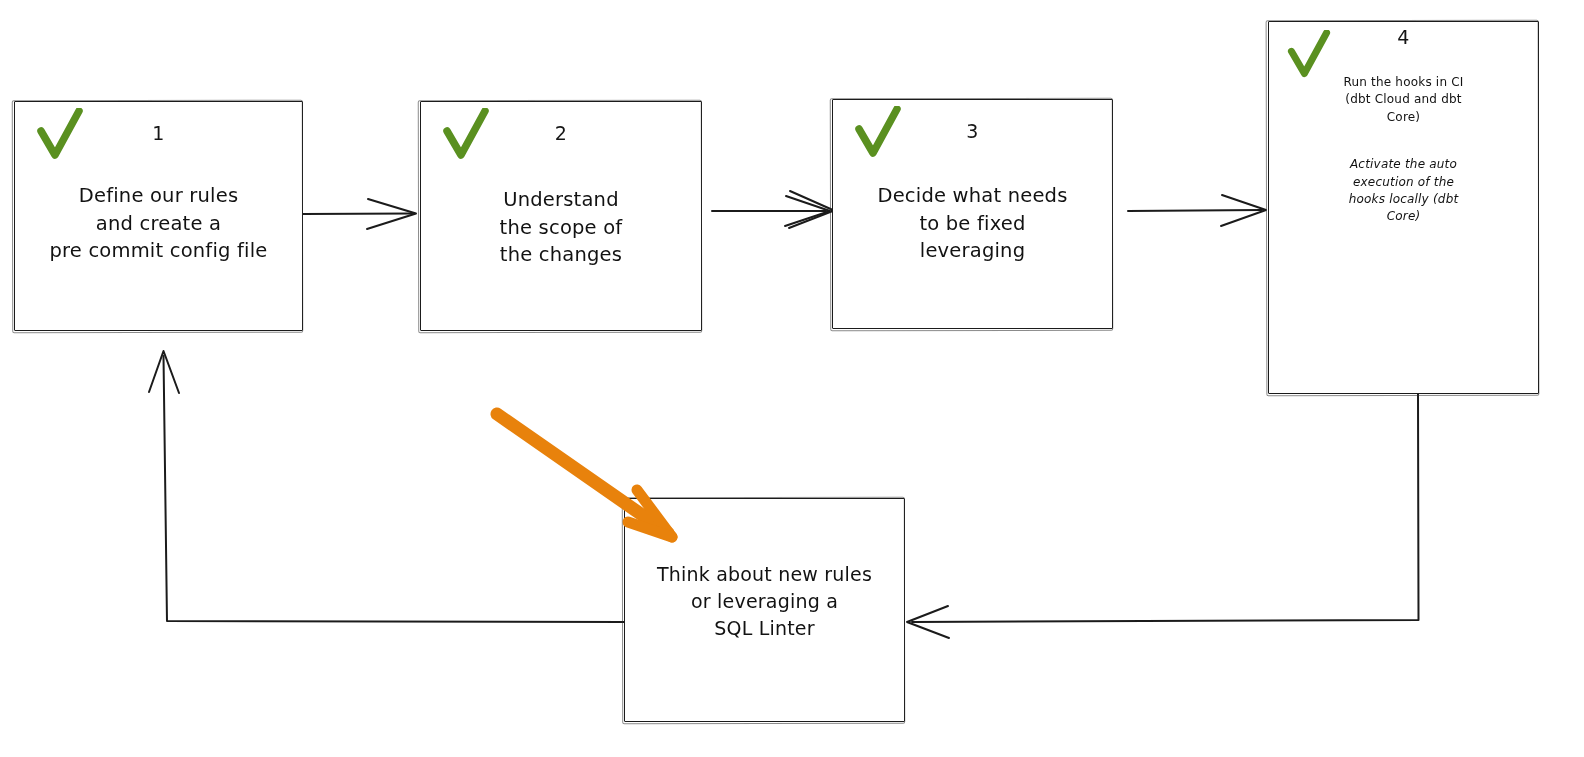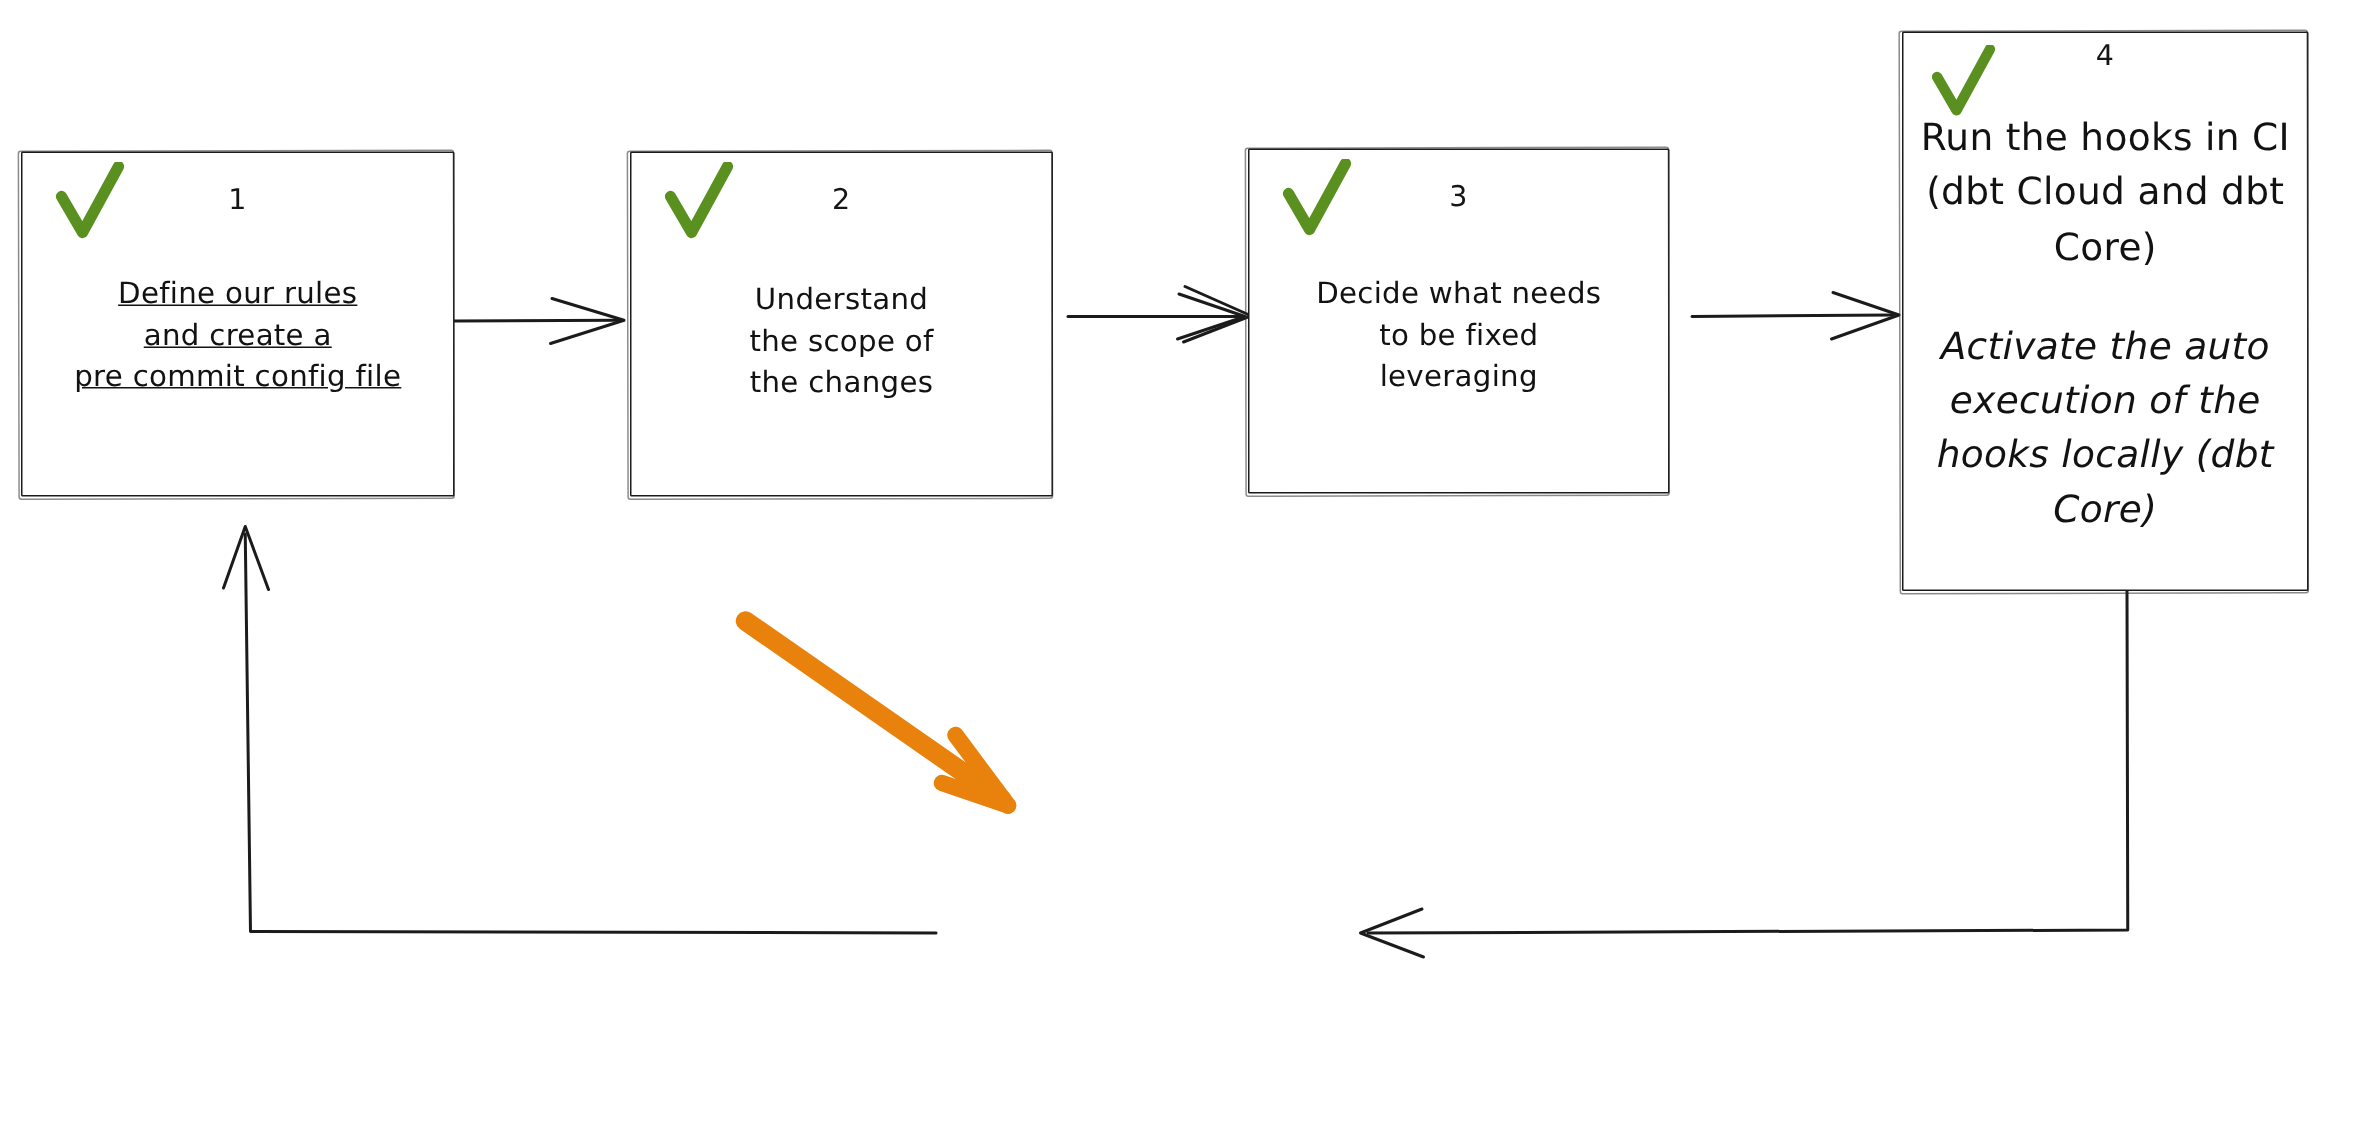--- a/index.html
+++ b/index.html
@@ -79,27 +79,27 @@
     letter-spacing: .2px;
     white-space: pre-line;
   }
   
   #node-1 { left: 14px;   top: 101px; width: 289px; height: 230px; }
   #node-2 { left: 420px;  top: 101px; width: 282px; height: 230px; }
   #node-3 { left: 832px;  top: 99px;  width: 281px; height: 230px; }
   #node-4 { left: 1268px; top: 21px;  width: 271px; height: 373px; }
   #node-5 { left: 624px;  top: 498px; width: 281px; height: 224px; }
 
-  #node-1 .node-body { padding-top: 16px; text-decoration: underline; }
+  #node-1 .node-body { padding-top: 16px; }
   #node-2 .node-body { padding-top: 20px; }
   #node-3 .node-body { padding-top: 18px; }
   #node-4 .node-header { height: 52px; }
   #node-4 .check-icon { left: 18px; top: 8px; width: 44px; height: 50px; }
   #node-4 .node-number { top: 4px; }
-  #node-4 .node-body { font-size: 25px; line-height: 1.45; }
+  #node-4 .node-body { font-size: 12px; line-height: 1.45; }
   #node-4 .node-body.seg-mid { padding-top: 30px; }
   #node-4 .node-body.seg-last { padding-top: 30px; font-style: italic; }
   #node-5 .node-body { padding-top: 62px; font-size: 19px; }
 
   
   #wires {
     position: absolute;
     left: 0;
     top: 0;
     width: 1584px;
@@ -198,20 +198,25 @@
     </div>
     <div class="node-body seg-first">Run the hooks in CI
 (dbt Cloud and dbt
 Core)</div>
     <div class="node-body seg-last">Activate the auto
 execution of the
 hooks locally (dbt
 Core)</div>
   </div>
 
+  <div class="node" id="node-5">
+    <div class="node-body">Think about new rules
+or leveraging a
+SQL Linter</div>
+  </div>
 
   <svg id="overlay-arrow" viewBox="0 0 1584 757">
     <g stroke="#e8820c" fill="none" stroke-linecap="round" stroke-linejoin="round">
       <path d="M497 414 L668 533" stroke-width="13"></path>
       <path d="M637 490 L672 537" stroke-width="11"></path>
       <path d="M628 522 L672 537" stroke-width="11"></path>
     </g>
   </svg>
 
 </div>

